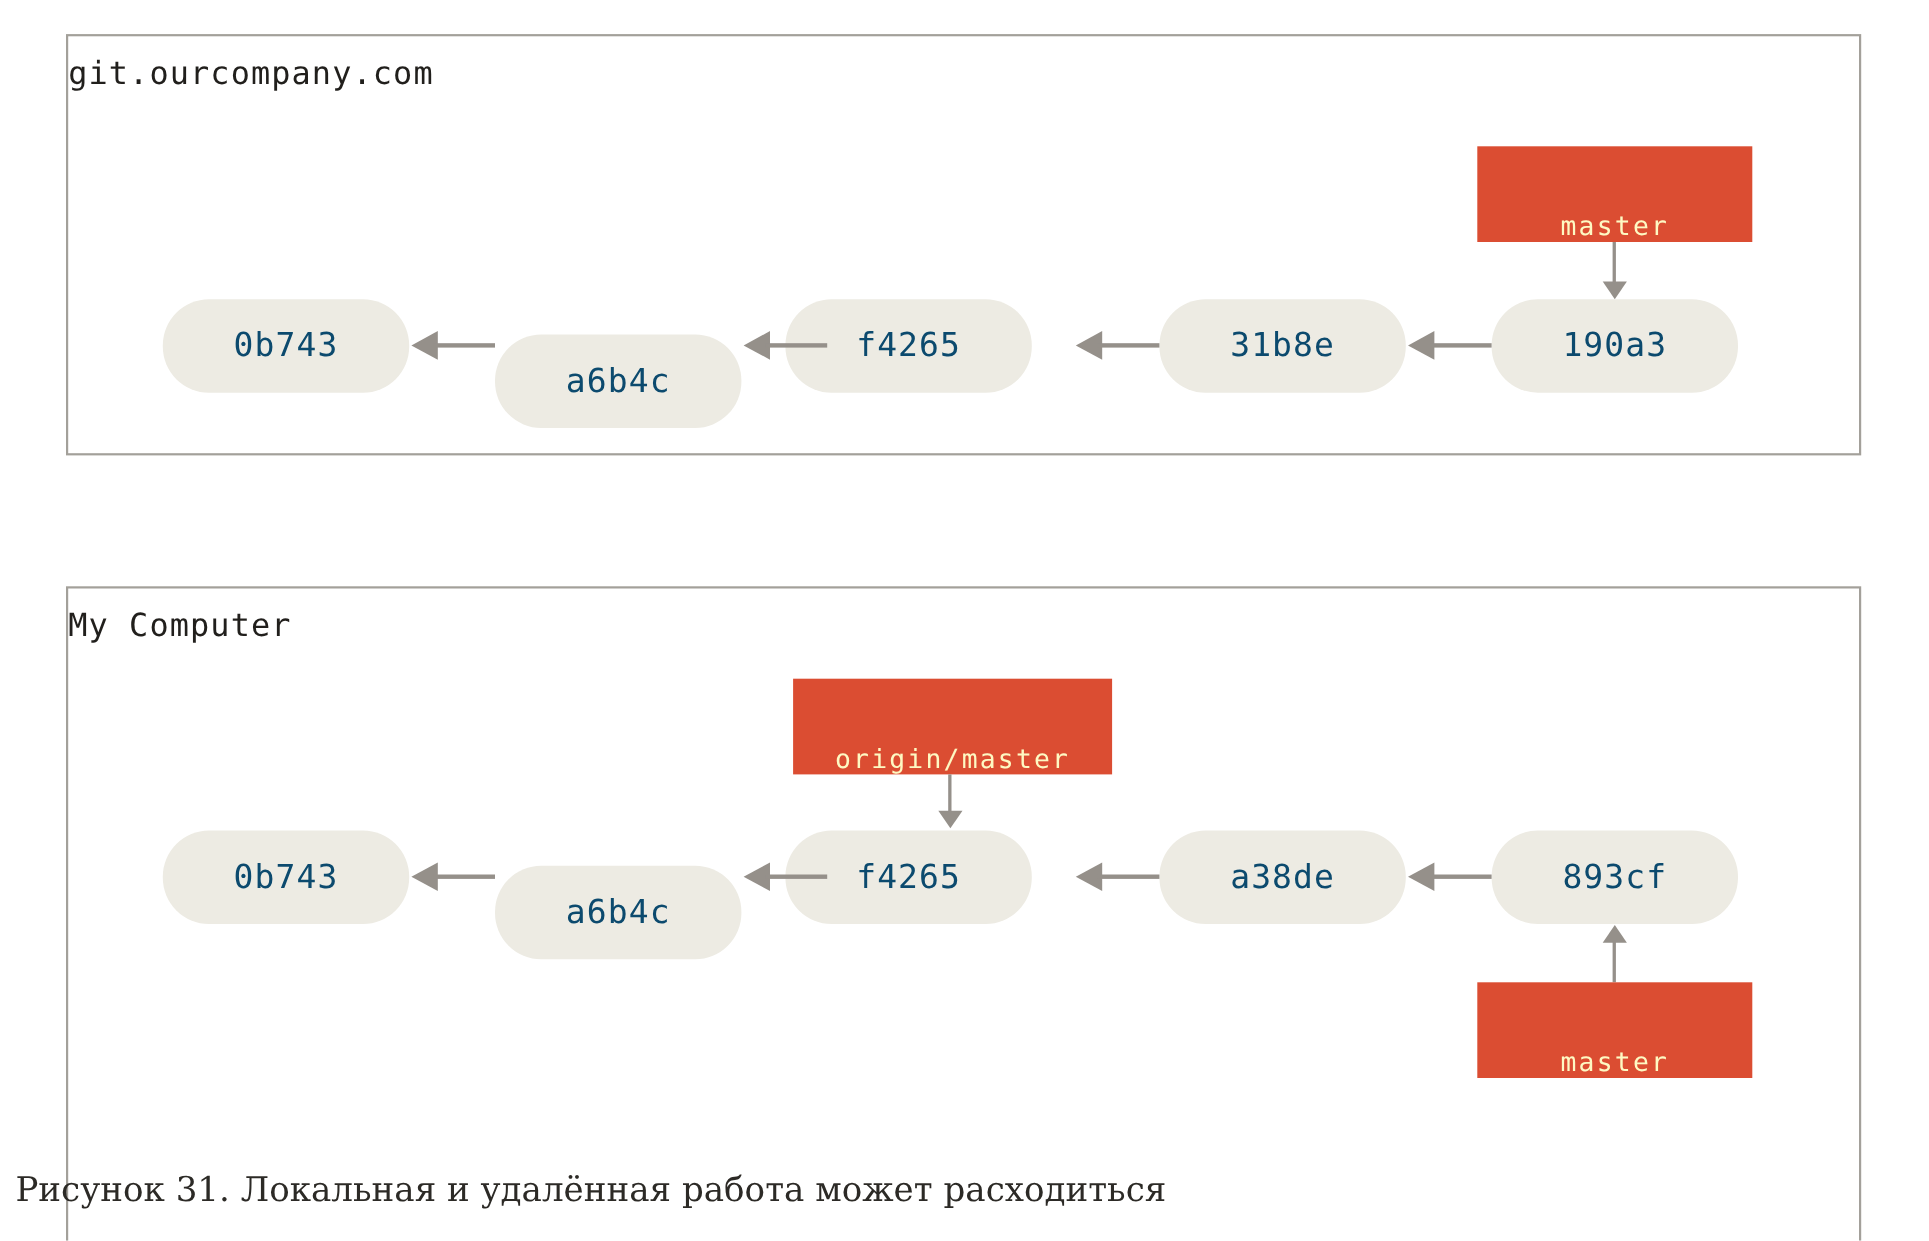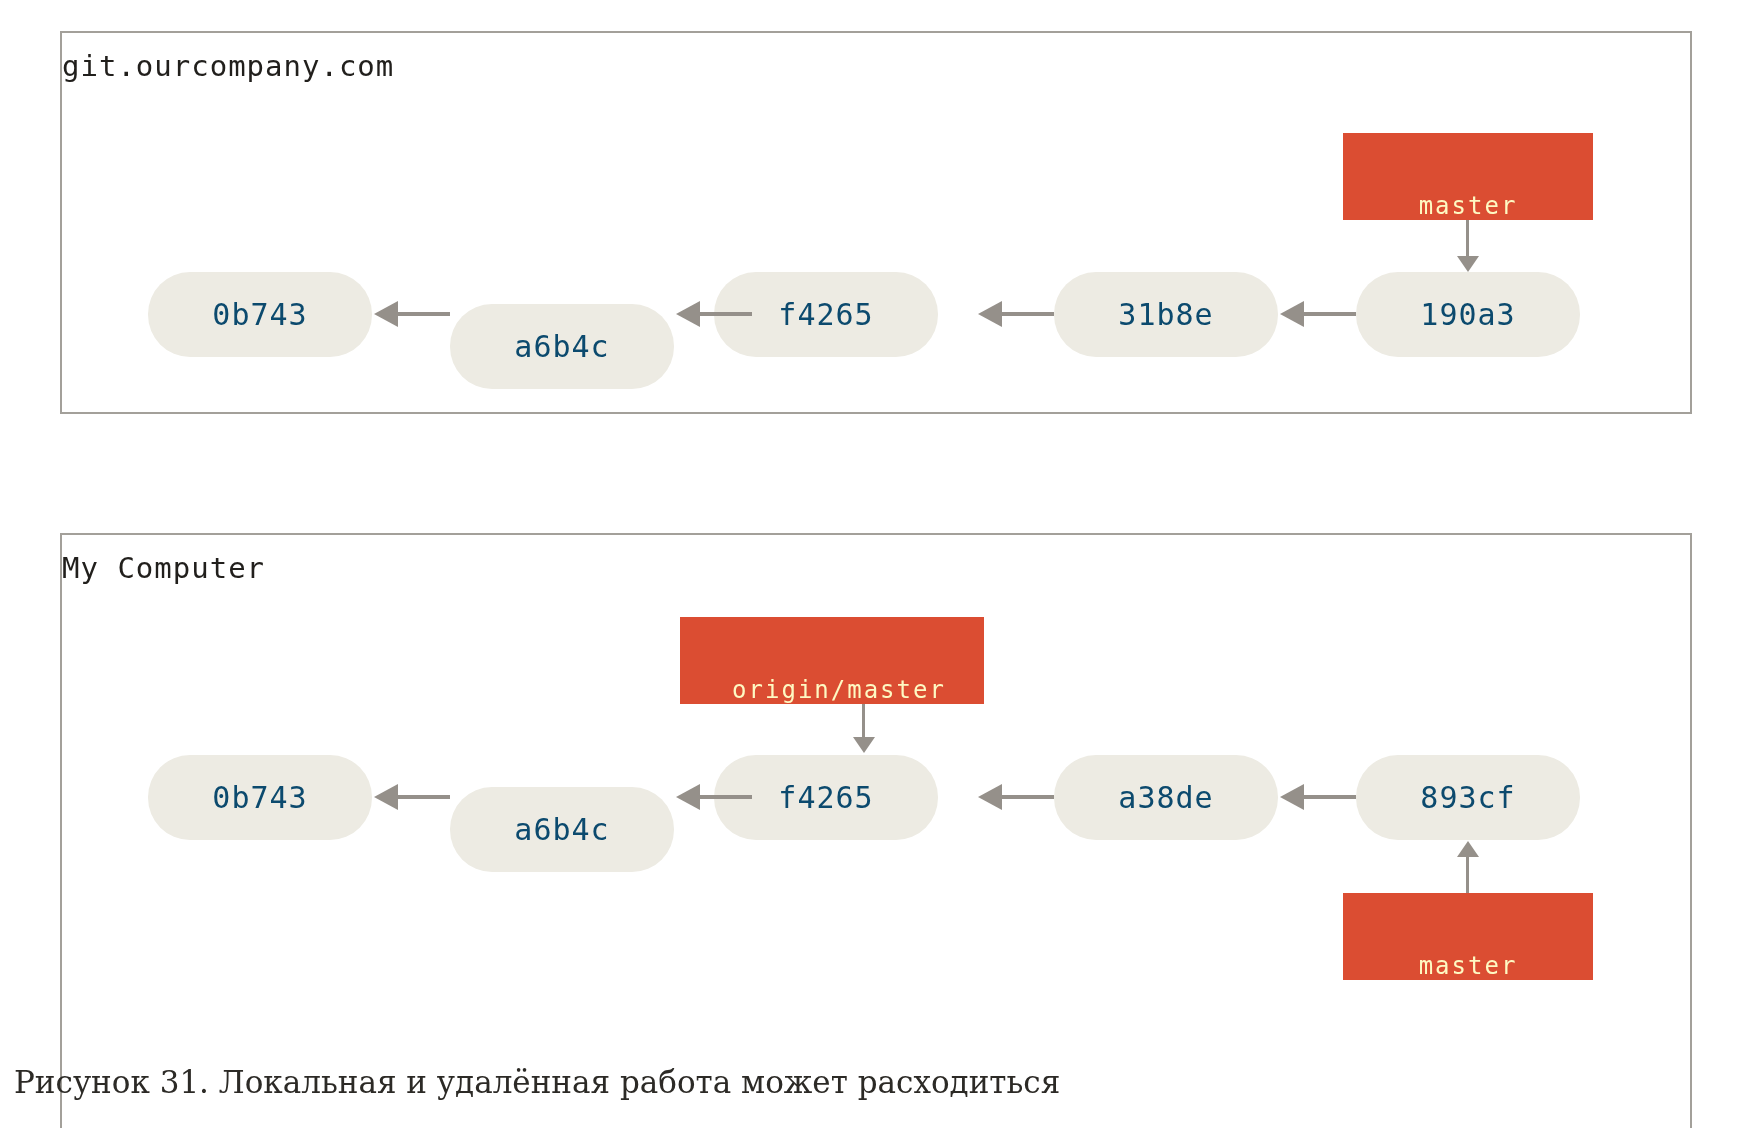--- a/index.html
+++ b/index.html
@@ -53,21 +53,21 @@
     position: absolute;
     background: var(--ref-box, #DB4D32);
     color: #fef9c3;
     display: flex;
     align-items: flex-end;
     justify-content: center;
     font-size: 24px;
     letter-spacing: 2px;
   }
   #ref-master-remote { left: 1343px; top: 133px; width: 250px; height: 87px; }
-  #ref-origin-master { left: 680px;  top: 617px; width: 290px; height: 87px; padding-left: 14px; }
+  #ref-origin-master { left: 721px;  top: 617px; width: 290px; height: 87px; }
   #ref-master-local  { left: 1343px; top: 893px; width: 250px; height: 87px; }
 
   
   .harrow { position: absolute; width: 76px; height: 26px; }
   .harrow::before {
     content: ""; position: absolute; left: 0; top: 0;
     width: 0; height: 0;
     border-right: 24px solid var(--arrow, #95908A);
     border-top: 13px solid transparent;
     border-bottom: 13px solid transparent;

